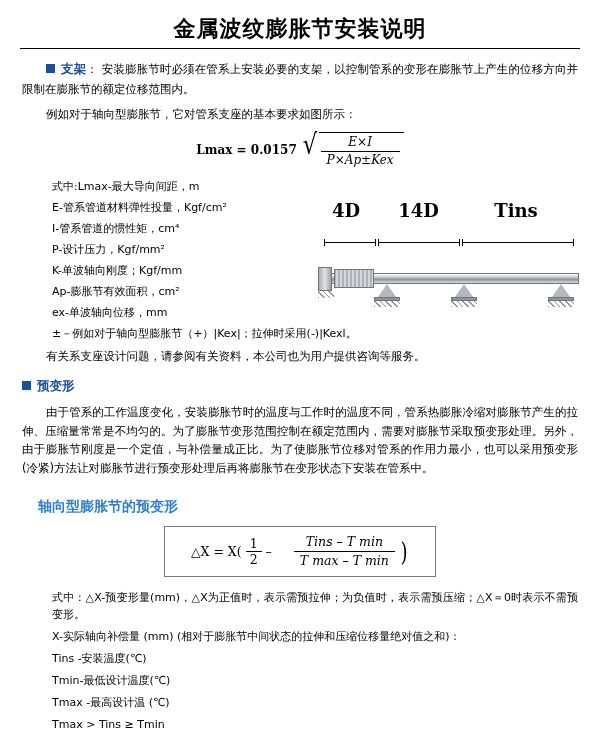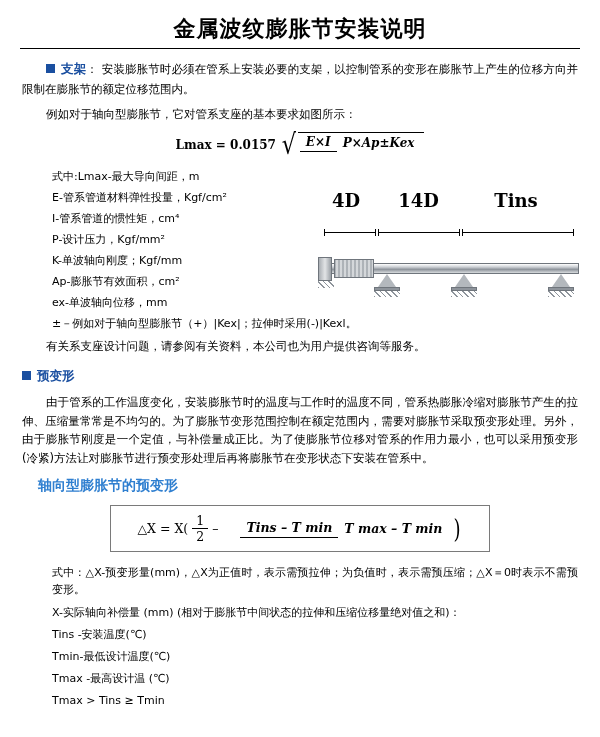--- a/index.html
+++ b/index.html
@@ -60,21 +60,21 @@
   }
   .inline-head {
     font-weight: bold;
     color: #1a4fa0;
     font-size: 12.5px;
   }
   .sub-head {
     color: #2f7fd0;
     font-weight: bold;
     font-size: 14px;
-    margin: 9px 0 8px 16px;
+    margin: 20px 0 8px 16px;
   }
   .list-line {
     margin: 0 0 5px 0;
     line-height: 1.55;
     font-size: 11px;
     padding-left: 30px;
   }
   .list-line.tight {
     margin-bottom: 4px;
   }
@@ -87,26 +87,26 @@
   }
   .formula1 .fbox {
     display: flex;
     align-items: center;
     font-family: "DejaVu Serif", "Liberation Serif", serif;
     font-size: 12px;
     font-weight: bold;
   }
   .frac {
     display: inline-flex;
-    flex-direction: row;
+    flex-direction: column;
     text-align: center;
     vertical-align: middle;
     line-height: 1.25;
     font-style: italic;
-    font-weight: bold;
+    font-weight: normal;
   }
   .frac .num {
     border-bottom: 1px solid #000;
     padding: 0 6px 1px 6px;
   }
   .frac .den {
     padding: 1px 6px 0 6px;
   }
   .radical {
     display: inline-flex;

